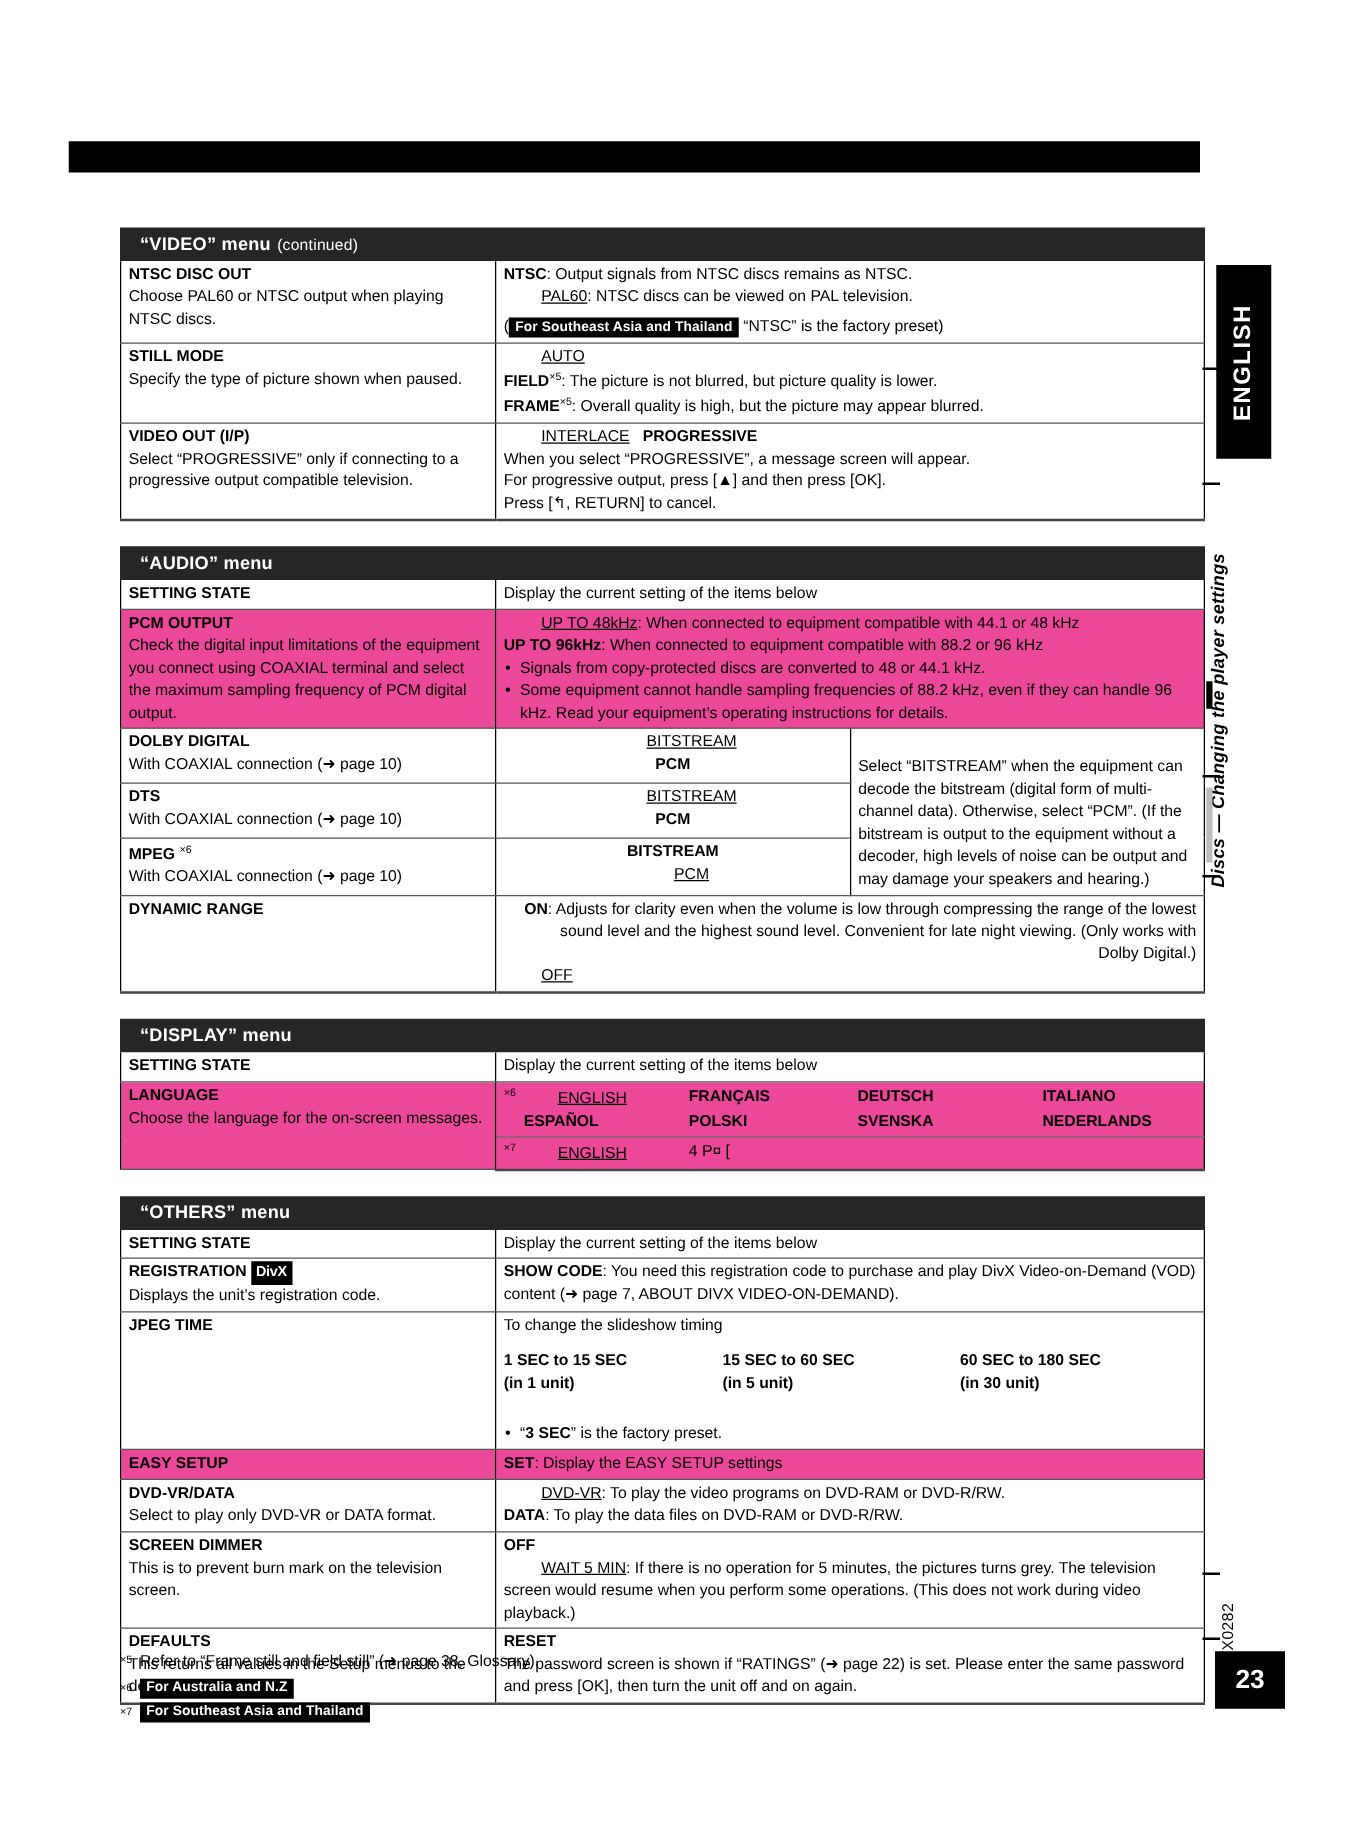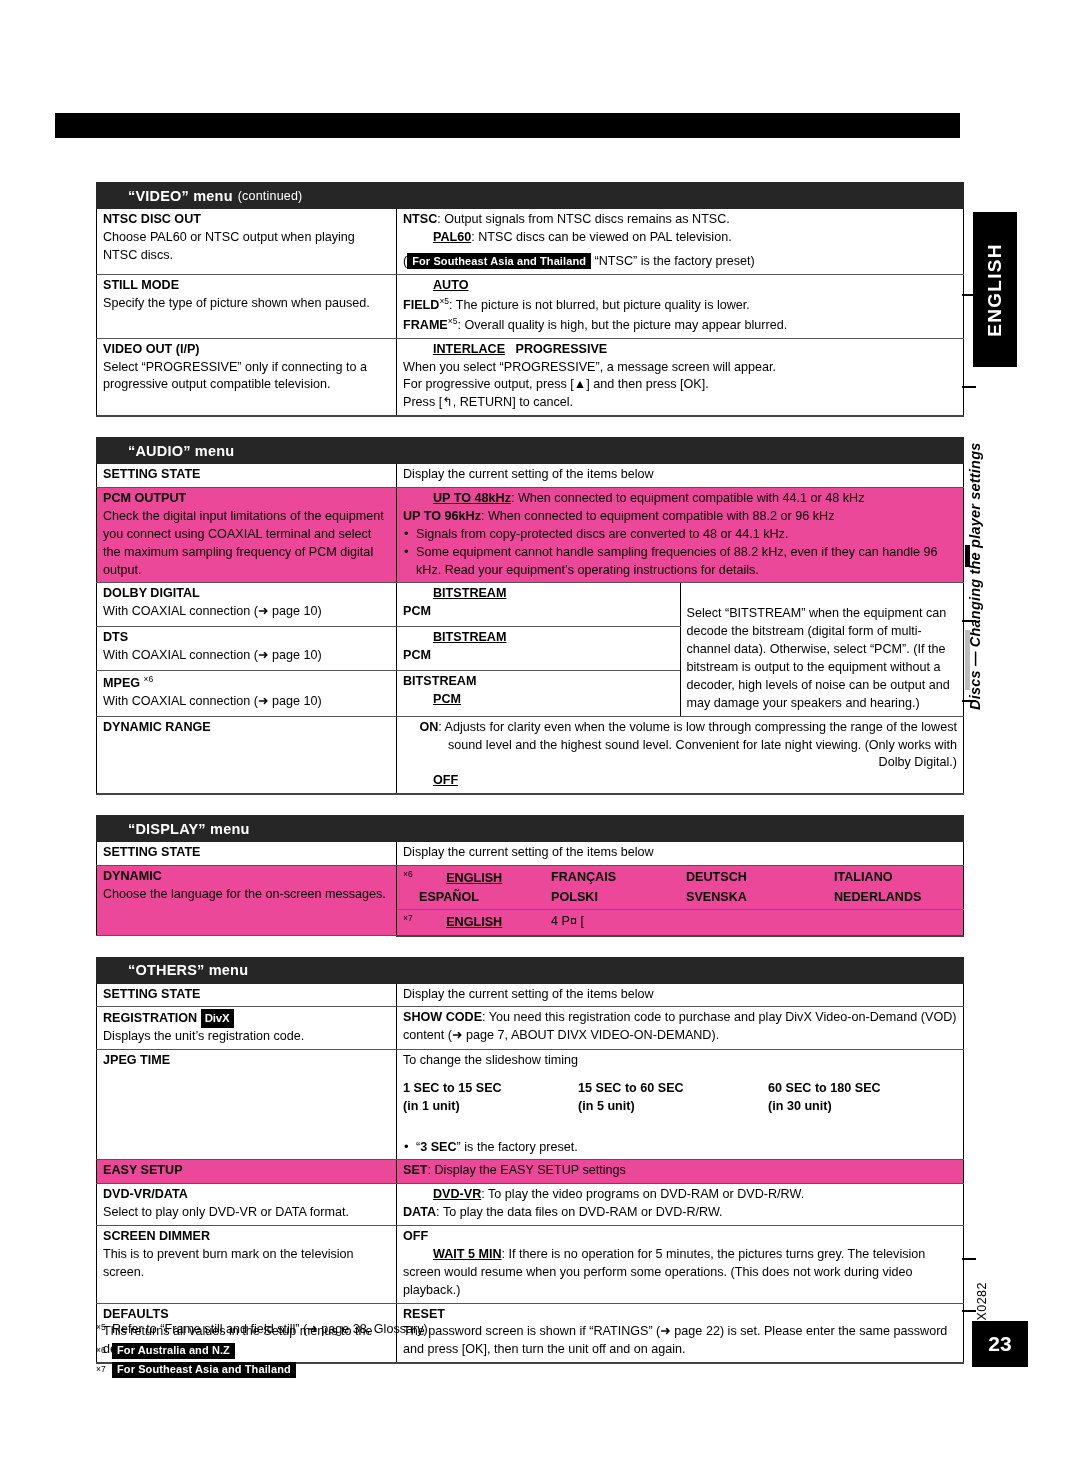--- a/index.html
+++ b/index.html
@@ -31,21 +31,21 @@
     width: 868px;
   }
 
   
   .menu-header {
     background: #262626;
     color: #ffffff;
     height: 27px;
     display: flex;
     align-items: center;
-    padding-left: 32px;
+    padding-left: 16px;
     font-size: 14.5px;
     font-weight: bold;
     letter-spacing: .2px;
   }
   .menu-header .cont {
     font-weight: normal;
     font-size: 12.5px;
     margin-left: 5px;
   }
 
@@ -62,28 +62,28 @@
     padding: 2px 6px 3px 6px;
     vertical-align: top;
     font-size: 12.6px;
     line-height: 1.42;
     color: #000;
   }
   table.menu-table tr:last-child td { border-bottom: 2px solid #444; }
   table.menu-table td.thin-inner { border-bottom: 1.3px solid #666; }
 
   .col-left   { width: 300px; }
-  .col-mid    { width: 118px; }
+  .col-mid    { width: 118px; text-align: center; }
   .col-right  { }
 
   .shaded { background: #ec4899; }
   .white  { background: #ffffff; }
 
   b, .b { font-weight: bold; }
-  .u  { text-decoration: underline; font-weight: bold; padding-left: 30px; }
+  .u  { text-decoration: underline; font-weight: normal; padding-left: 30px; }
 
   .sup {
     font-size: 8.5px;
     vertical-align: super;
     font-weight: normal;
   }
 
   .invtag {
     background: #000;
     color: #fff;
@@ -359,21 +359,21 @@
   <table class="menu-table">
     <tbody>
         <tr>
       <td class="col-left white">
         <div class="b">SETTING STATE</div>
       </td>
       <td class="white">Display the current setting of the items below</td>
     </tr>
     <tr>
       <td class="col-left shaded" rowspan="2">
-        <div class="b">DYNAMIC</div>
+        <div class="b">LANGUAGE</div>
         <div>Choose the language for the on-screen messages.</div>
       </td>
       <td class="shaded thin-inner">
         <div class="lang-grid">
           <div><span class="sup">×6</span> <span class="u">ENGLISH</span></div>
           <div>FRANÇAIS</div>
           <div>DEUTSCH</div>
           <div>ITALIANO</div>
           <div style="padding-left:16px">ESPAÑOL</div>
           <div>POLSKI</div>

